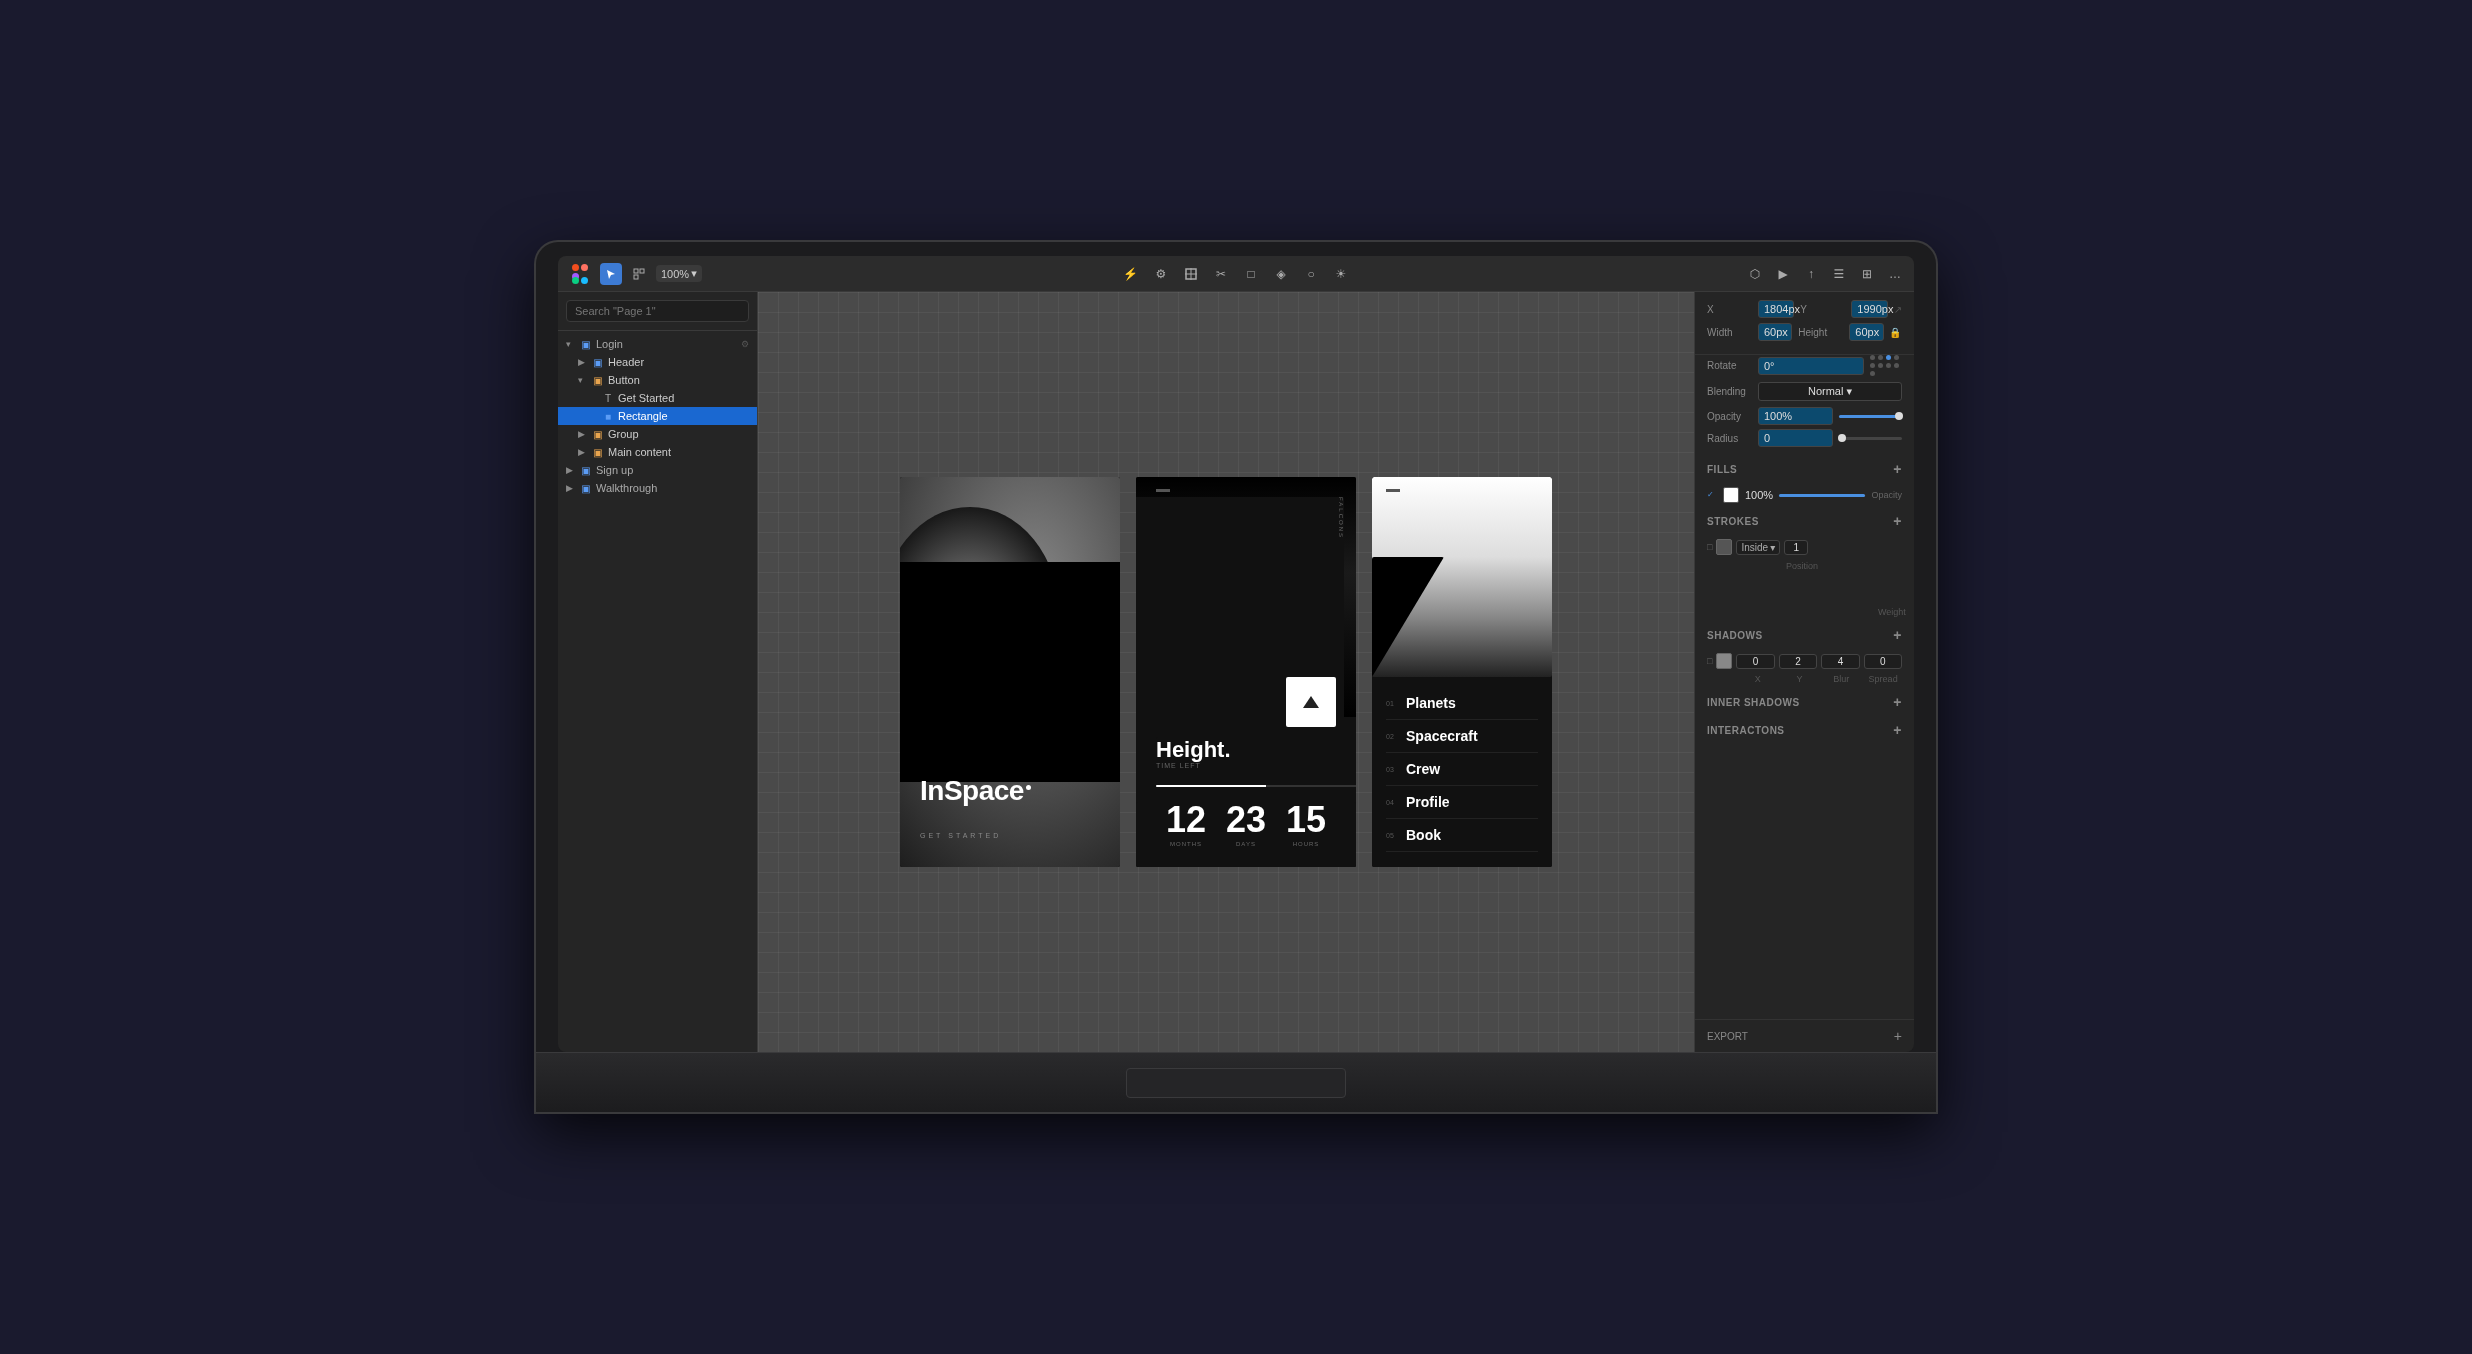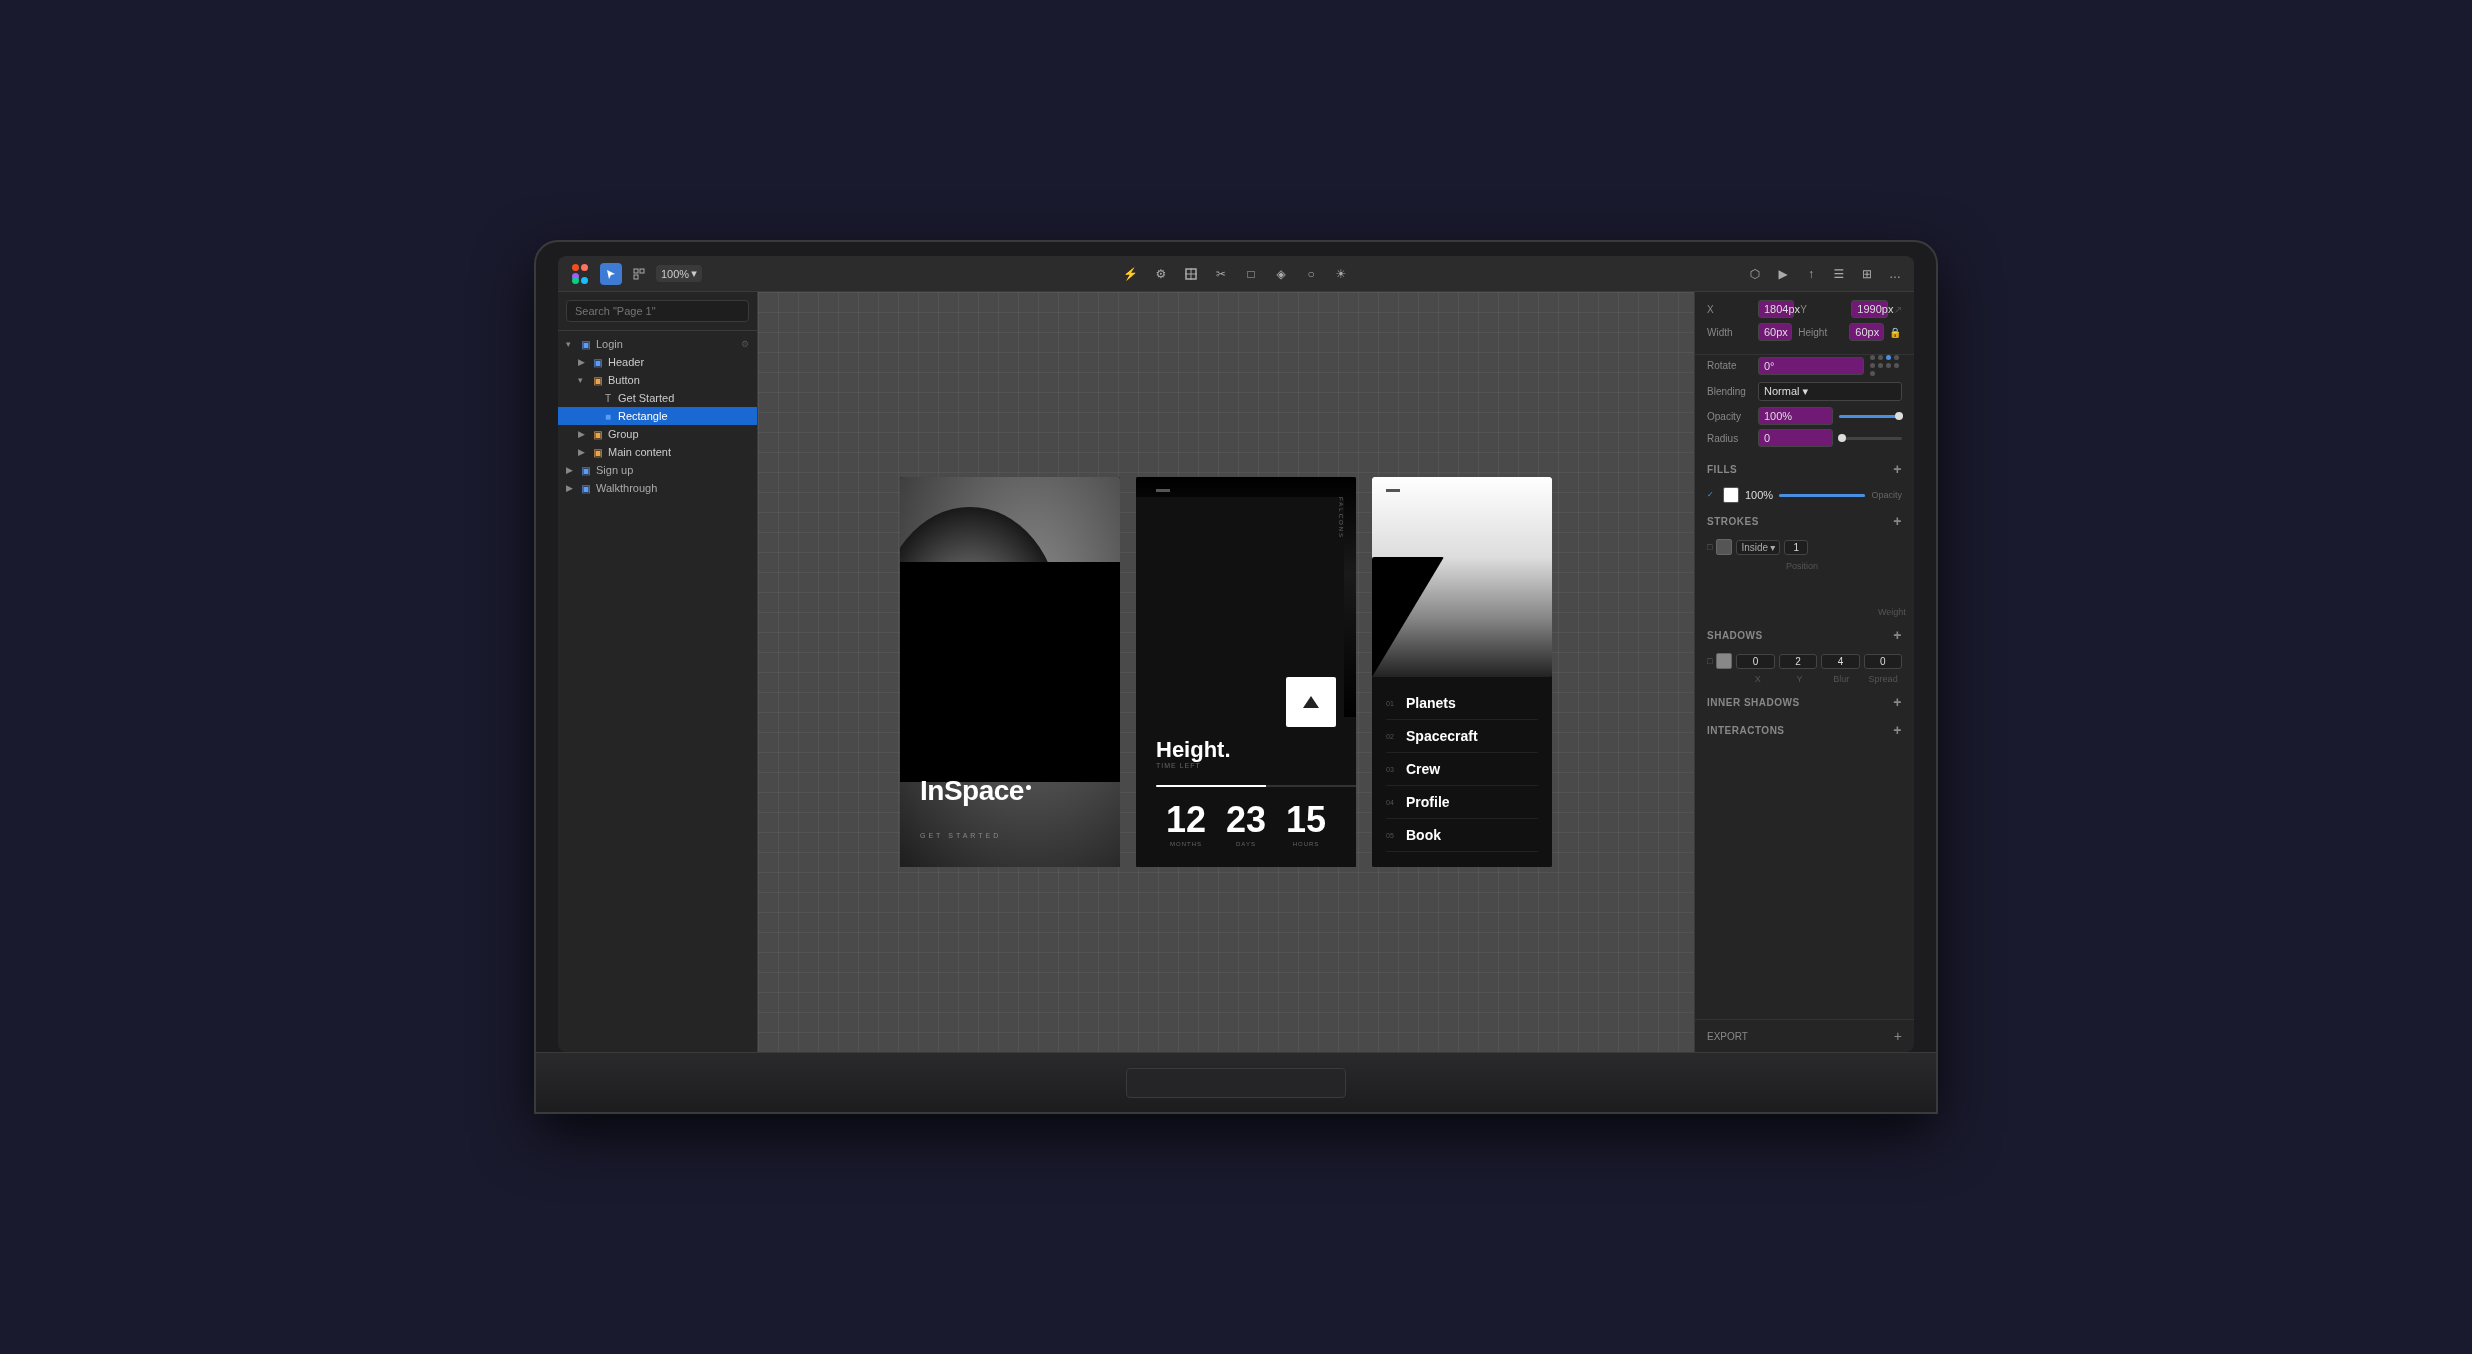--- a/index.html
+++ b/index.html
@@ -516,21 +516,21 @@
     }
 
     .prop-label {
       color: #888;
       font-size: 10px;
       width: 45px;
       flex-shrink: 0;
     }
 
     .prop-value {
-      background: #701a75;
+      background: #0c4a6e;
       border: 1px solid #444;
       border-radius: 3px;
       color: #ddd;
       font-size: 11px;
       padding: 2px 5px;
       flex: 1;
       min-width: 0;
     }
 
     .section-header {
@@ -583,20 +583,21 @@
     }
 
     .blend-select {
       background: #1e1e1e;
       border: 1px solid #444;
       border-radius: 3px;
       color: #ddd;
       font-size: 11px;
       padding: 2px 5px;
       flex: 1;
+      text-align: center;
     }
 
     .opacity-row {
       display: flex;
       align-items: center;
       gap: 6px;
       padding: 0 12px 4px;
     }
 
     .slider-track {

